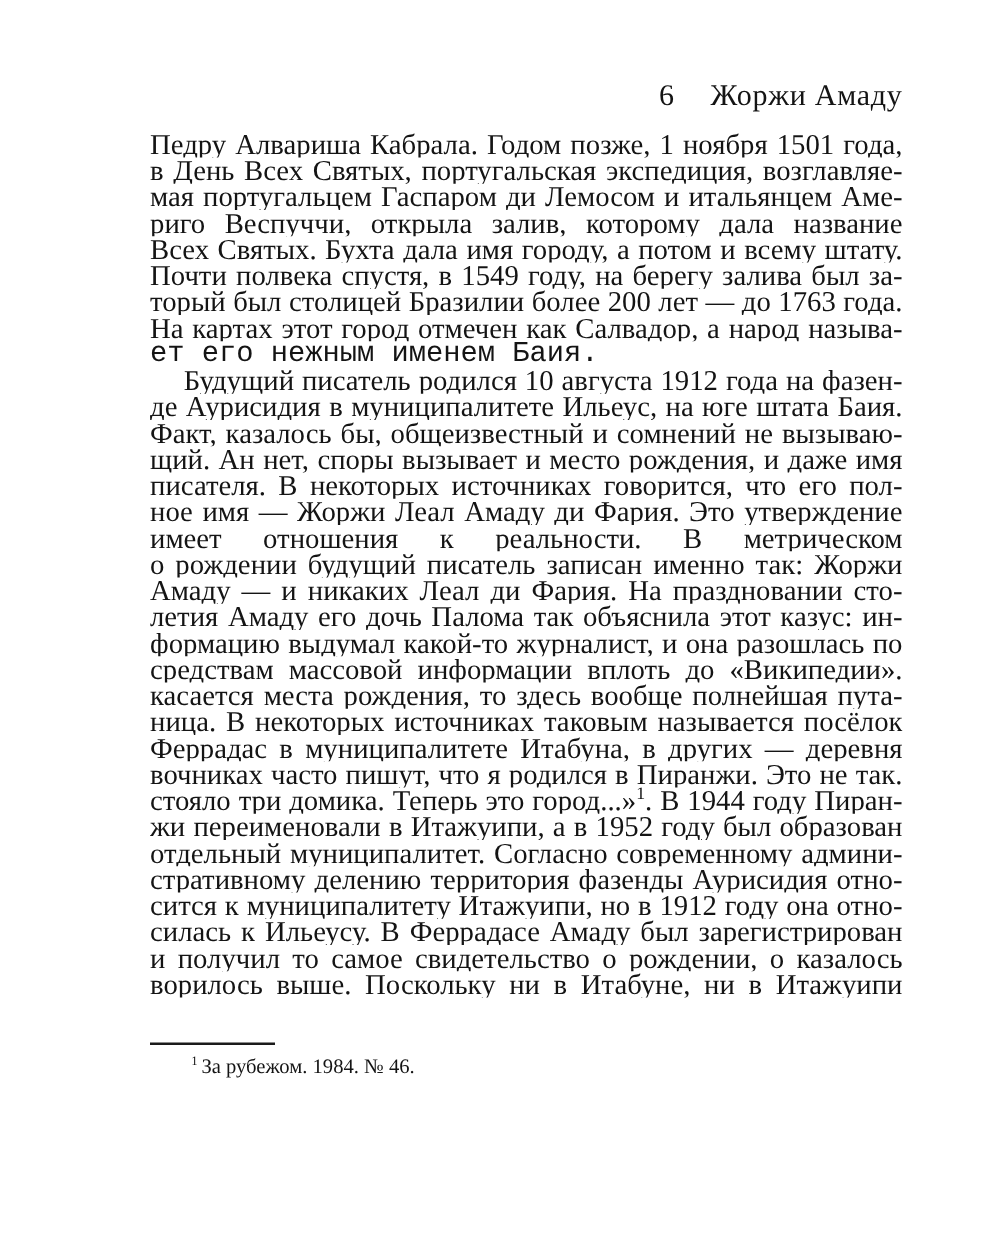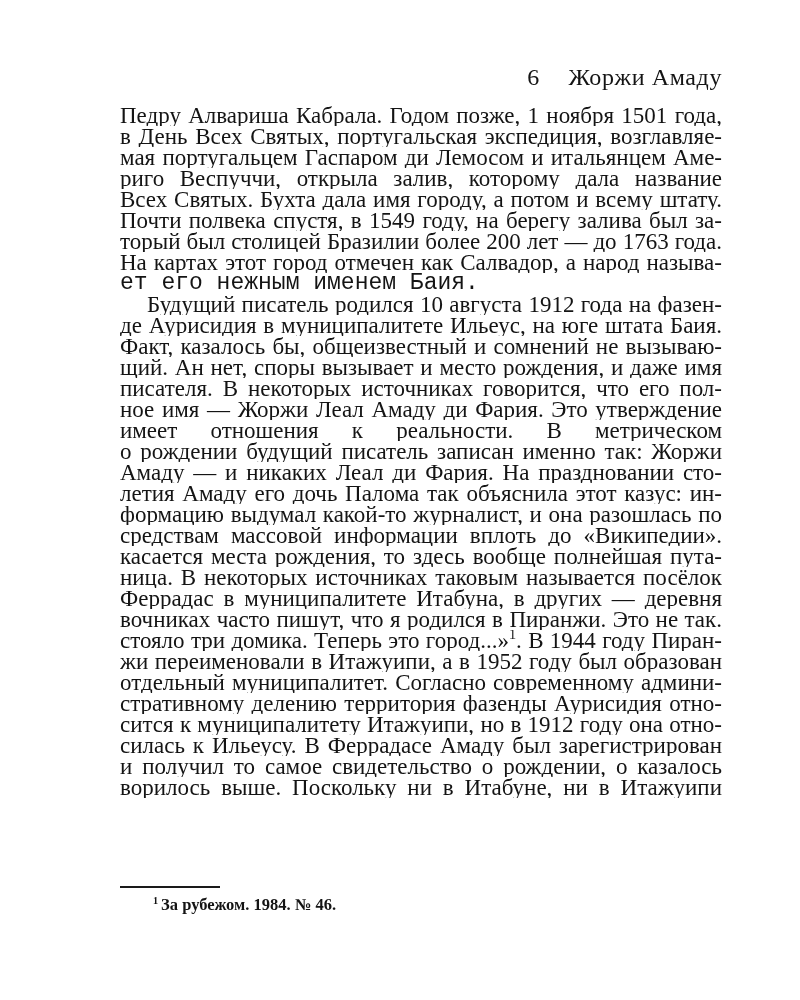--- a/index.html
+++ b/index.html
@@ -52,23 +52,22 @@
     text-indent: 27px;
   }
   .line sup {
     font-size: 0.62em;
     line-height: 0;
     vertical-align: super;
   }
   .footnote-area {
     position: absolute;
     left: 120px;
-    top: 886px;
+    top: 834px;
     width: 602px;
-    font-weight: bold;
   }
   .footnote-rule {
     width: 100px;
     height: 0;
     border-top: 2px solid #1a1a1a;
     margin-bottom: 7px;
   }
   .footnote {
     font-size: 16.5px;
     line-height: 20px;

